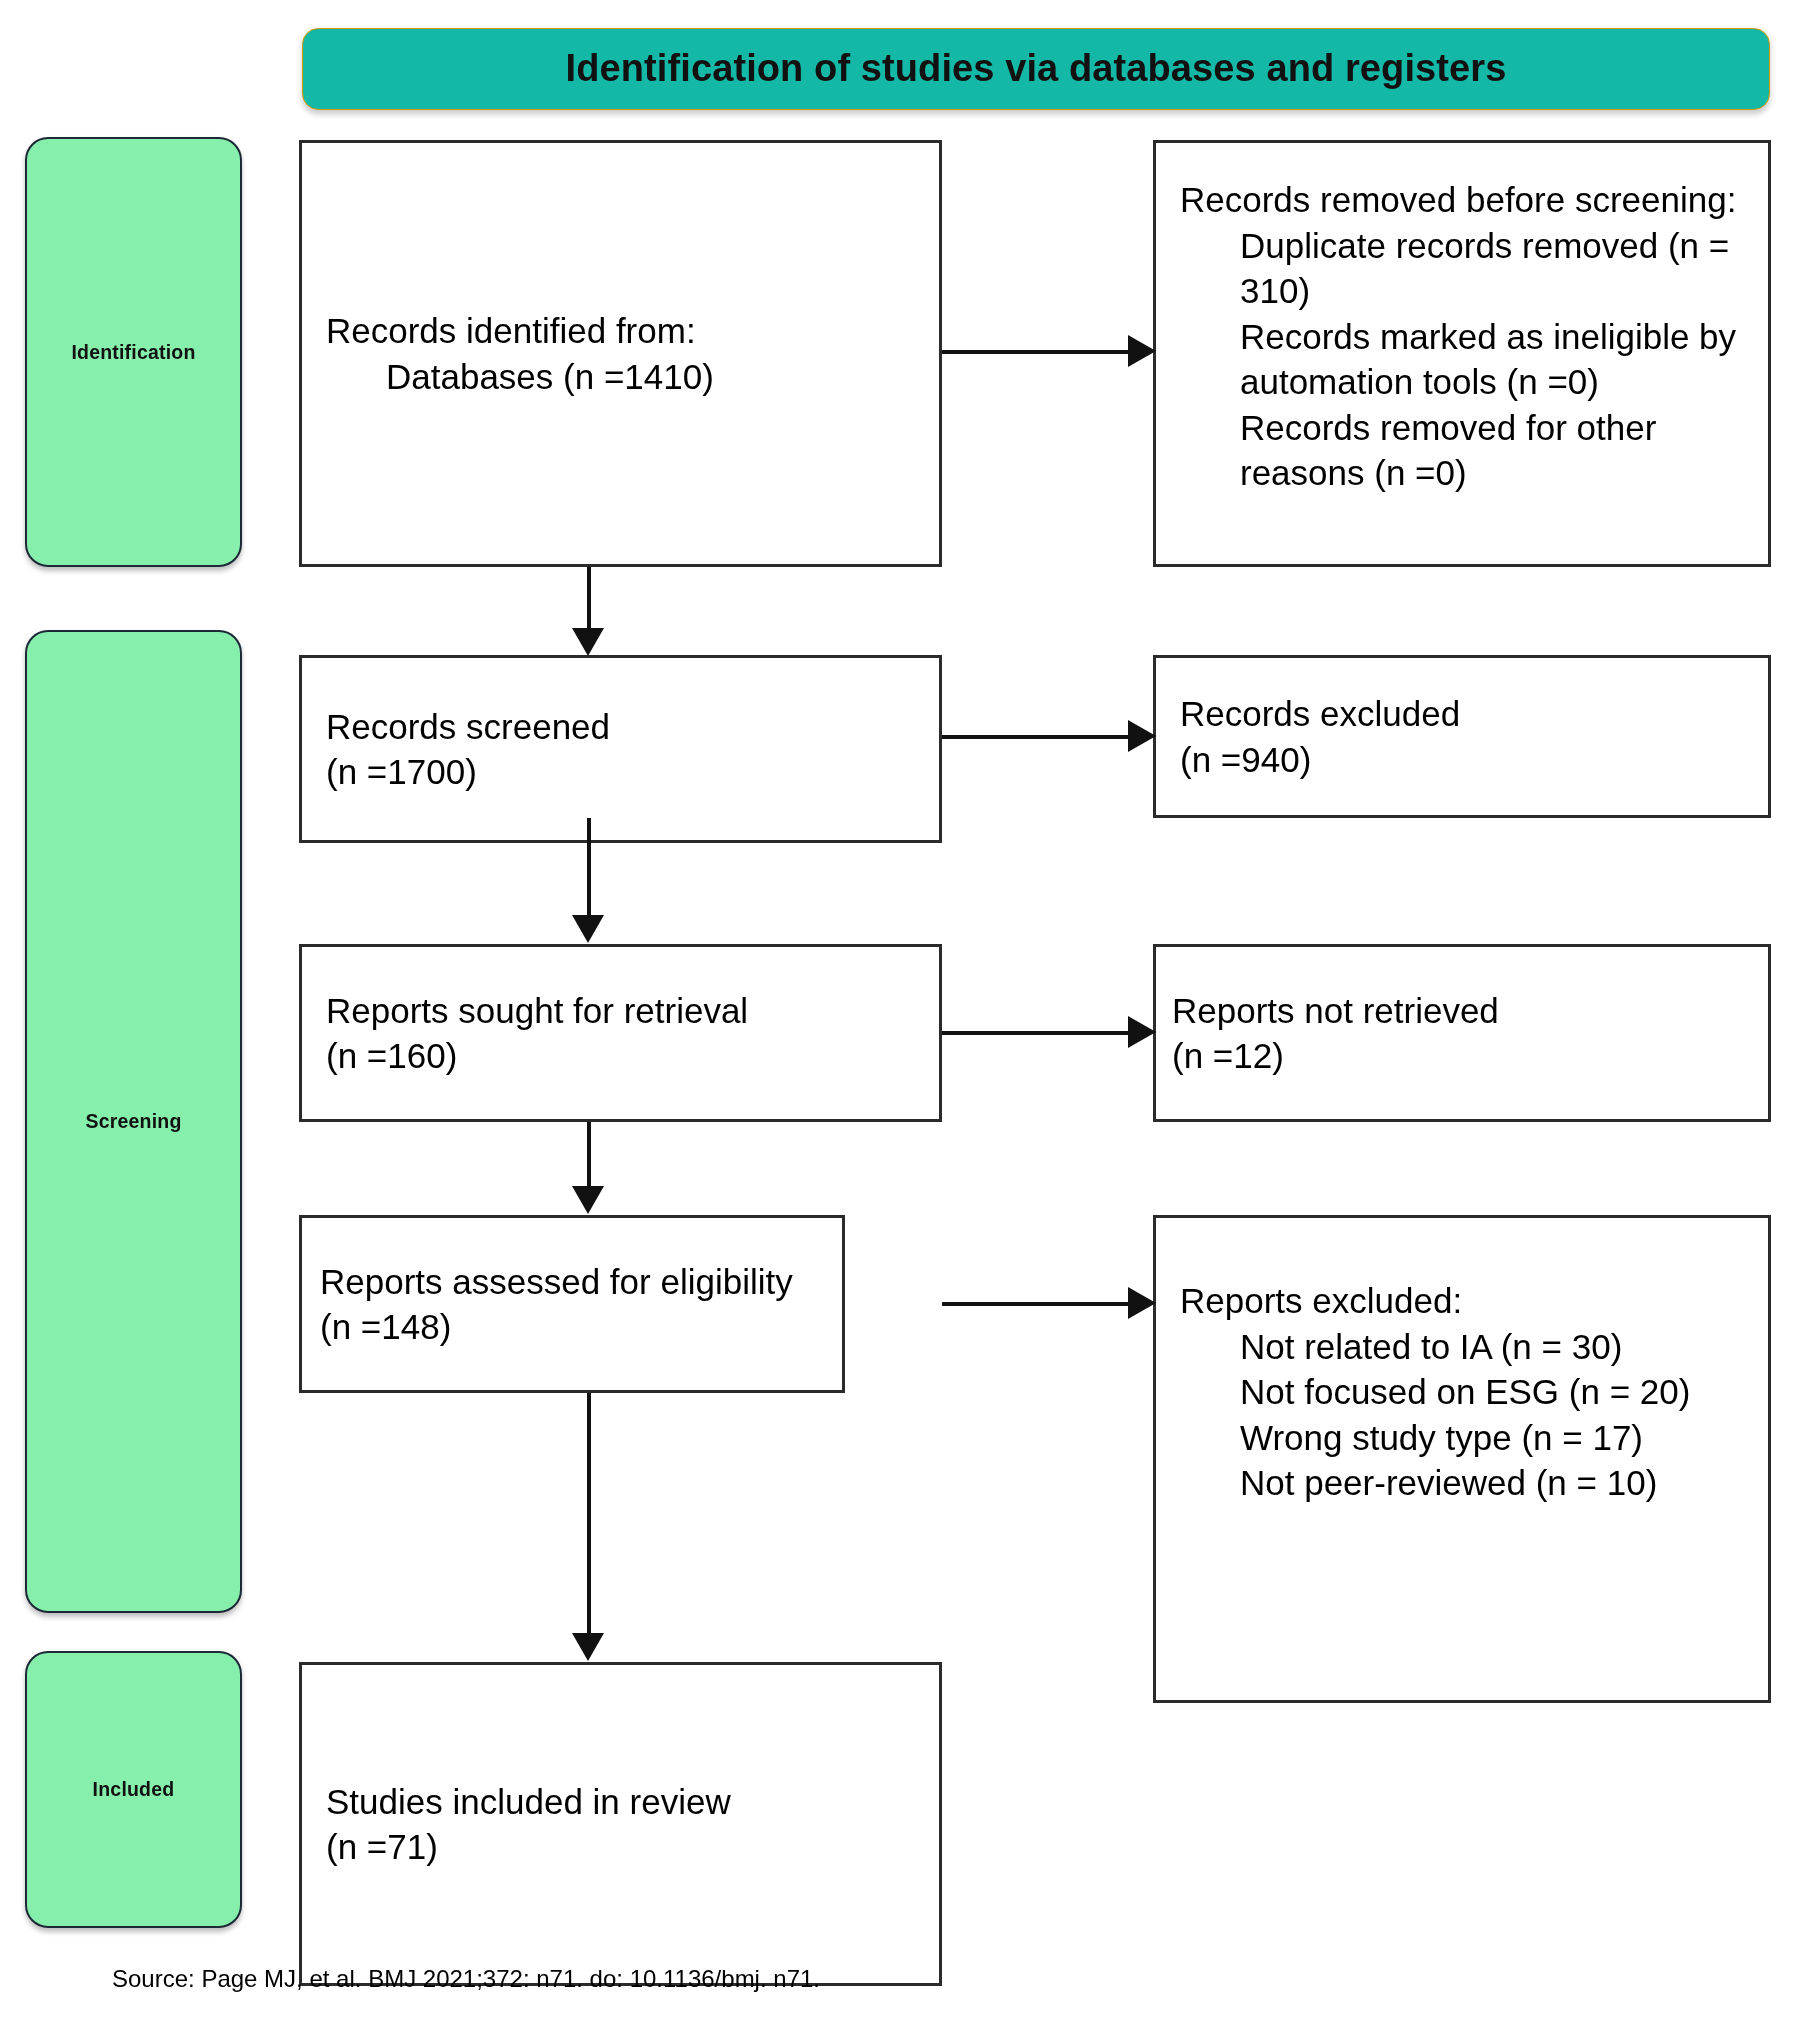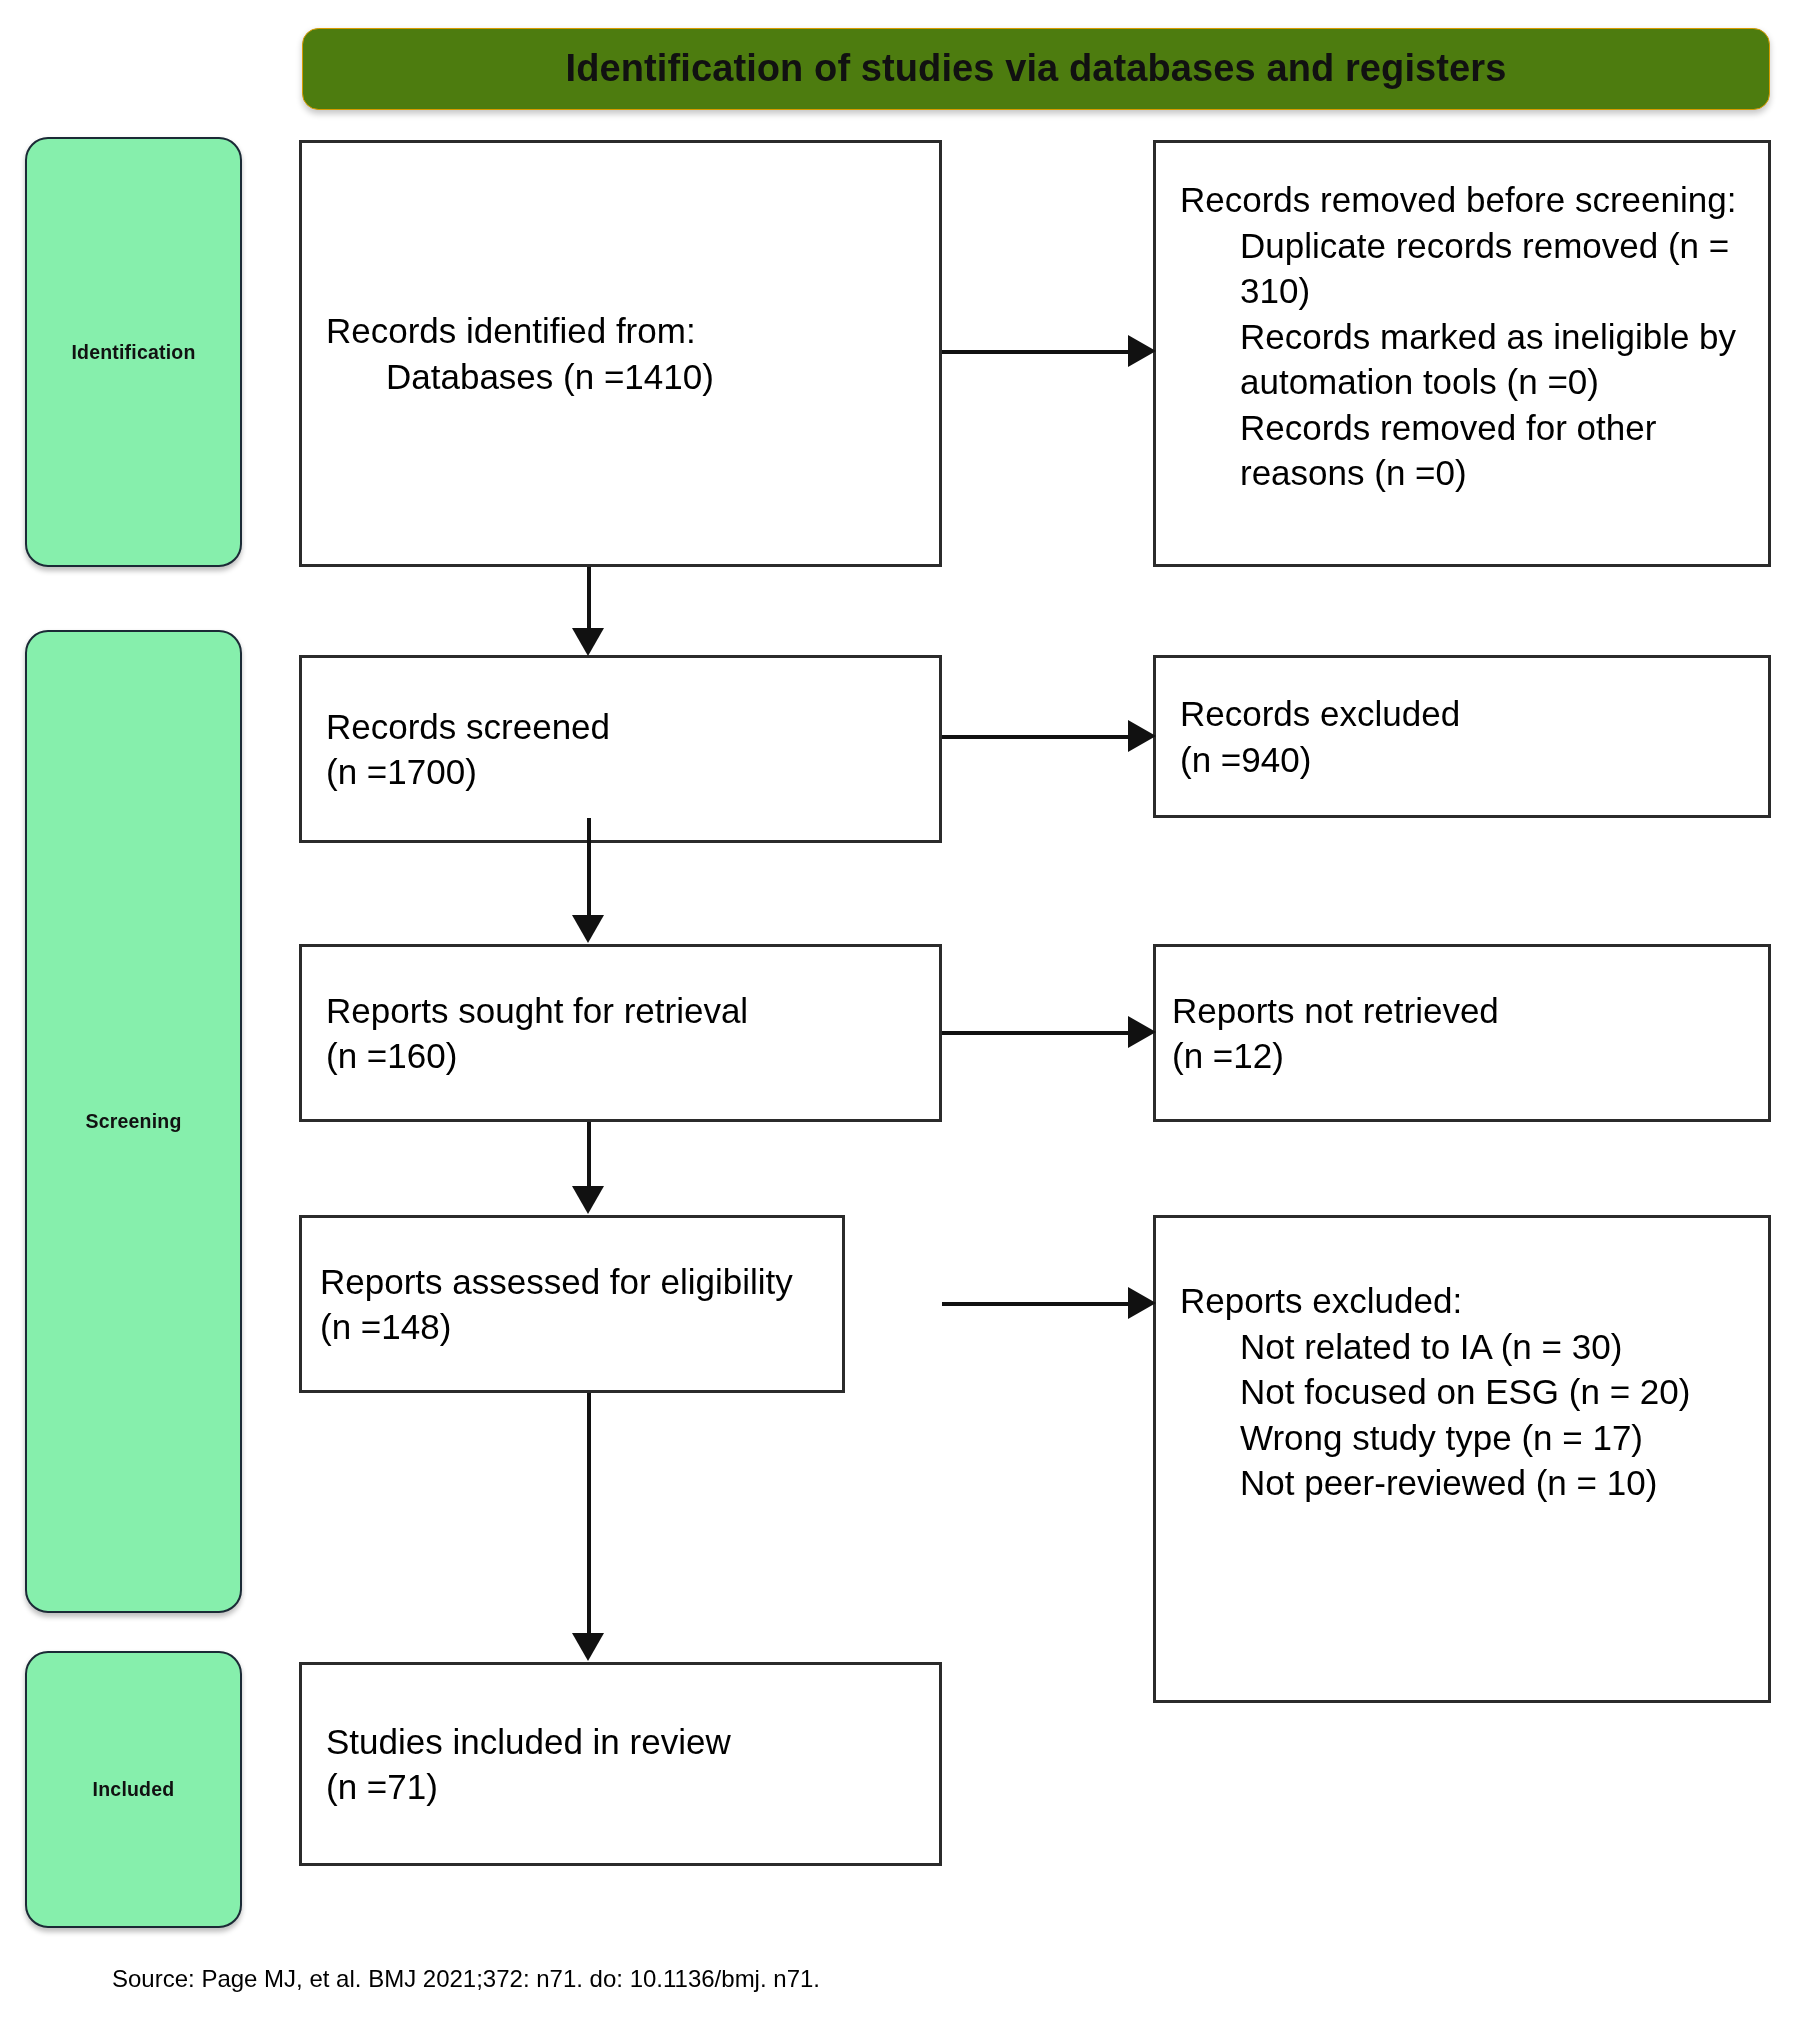--- a/index.html
+++ b/index.html
@@ -2,21 +2,21 @@
 <html style="font-size:10px"><head>
 <meta charset="utf-8">
 <style>
   html,body{margin:0;padding:0;background:#ffffff;}
   body{width:1807px;height:2035px;position:relative;font-family:"Liberation Sans",sans-serif;color:#000;}
   #stage{position:absolute;left:0;top:0;width:1807px;height:2035px;overflow:hidden;background:#fff;}
 
   
   .banner{
     position:absolute;left:302px;top:28px;width:1468px;height:82px;
-    background:#4d7c0f;border:1.9px solid #D79B00;border-radius:16.4px;
+    background:#14b8a6;border:1.9px solid #D79B00;border-radius:16.4px;
     box-sizing:border-box;display:flex;align-items:center;justify-content:center;
     box-shadow:0 3.8px 6.3px rgba(0,0,0,.22);
   }
   .banner-text{font-size:38px;font-weight:bold;letter-spacing:0.1px;color:#111;line-height:1.1;text-align:center;}
 
   
   .stage-box{
     position:absolute;left:25px;width:217px;
     background:#86efac;border:2.5px solid #1b2a36;border-radius:23px;
     box-sizing:border-box;display:flex;align-items:center;justify-content:center;
@@ -99,21 +99,21 @@
   </div>
 
   <div class="fbox" style="left:299px;top:1215px;width:546px;height:178px;padding-left:18px;">
     <div class="txt"><span>Reports assessed for eligibility</span><br><span>(n =148)</span></div>
   </div>
 
   <div class="fbox vtop" style="left:1153px;top:1215px;width:618px;height:488px;">
     <div class="txt" style="padding-top:60px;"><span>Reports excluded:</span><br><span class="ind">Not related to IA (n = 30)</span><span class="ind">Not focused on ESG (n = 20)</span><span class="ind">Wrong study type (n = 17)</span><span class="ind">Not peer-reviewed (n = 10)</span></div>
   </div>
 
-  <div class="fbox" style="left:299px;top:1662px;width:643px;height:204px;">
+  <div class="fbox" style="left:299px;top:1662px;width:643px;height:324px;">
     <div class="txt"><span>Studies included in review</span><br><span>(n =71)</span></div>
   </div>
 
   <div class="vline" style="left:587px;top:567px;height:63px;"></div>
   <div class="arrow-down" style="left:572px;top:628px;"></div>
 
   <div class="hline" style="left:942px;top:350px;width:189px;"></div>
   <div class="arrow-right" style="left:1128px;top:335px;"></div>
 
   <div class="vline" style="left:587px;top:818px;height:100px;"></div>

